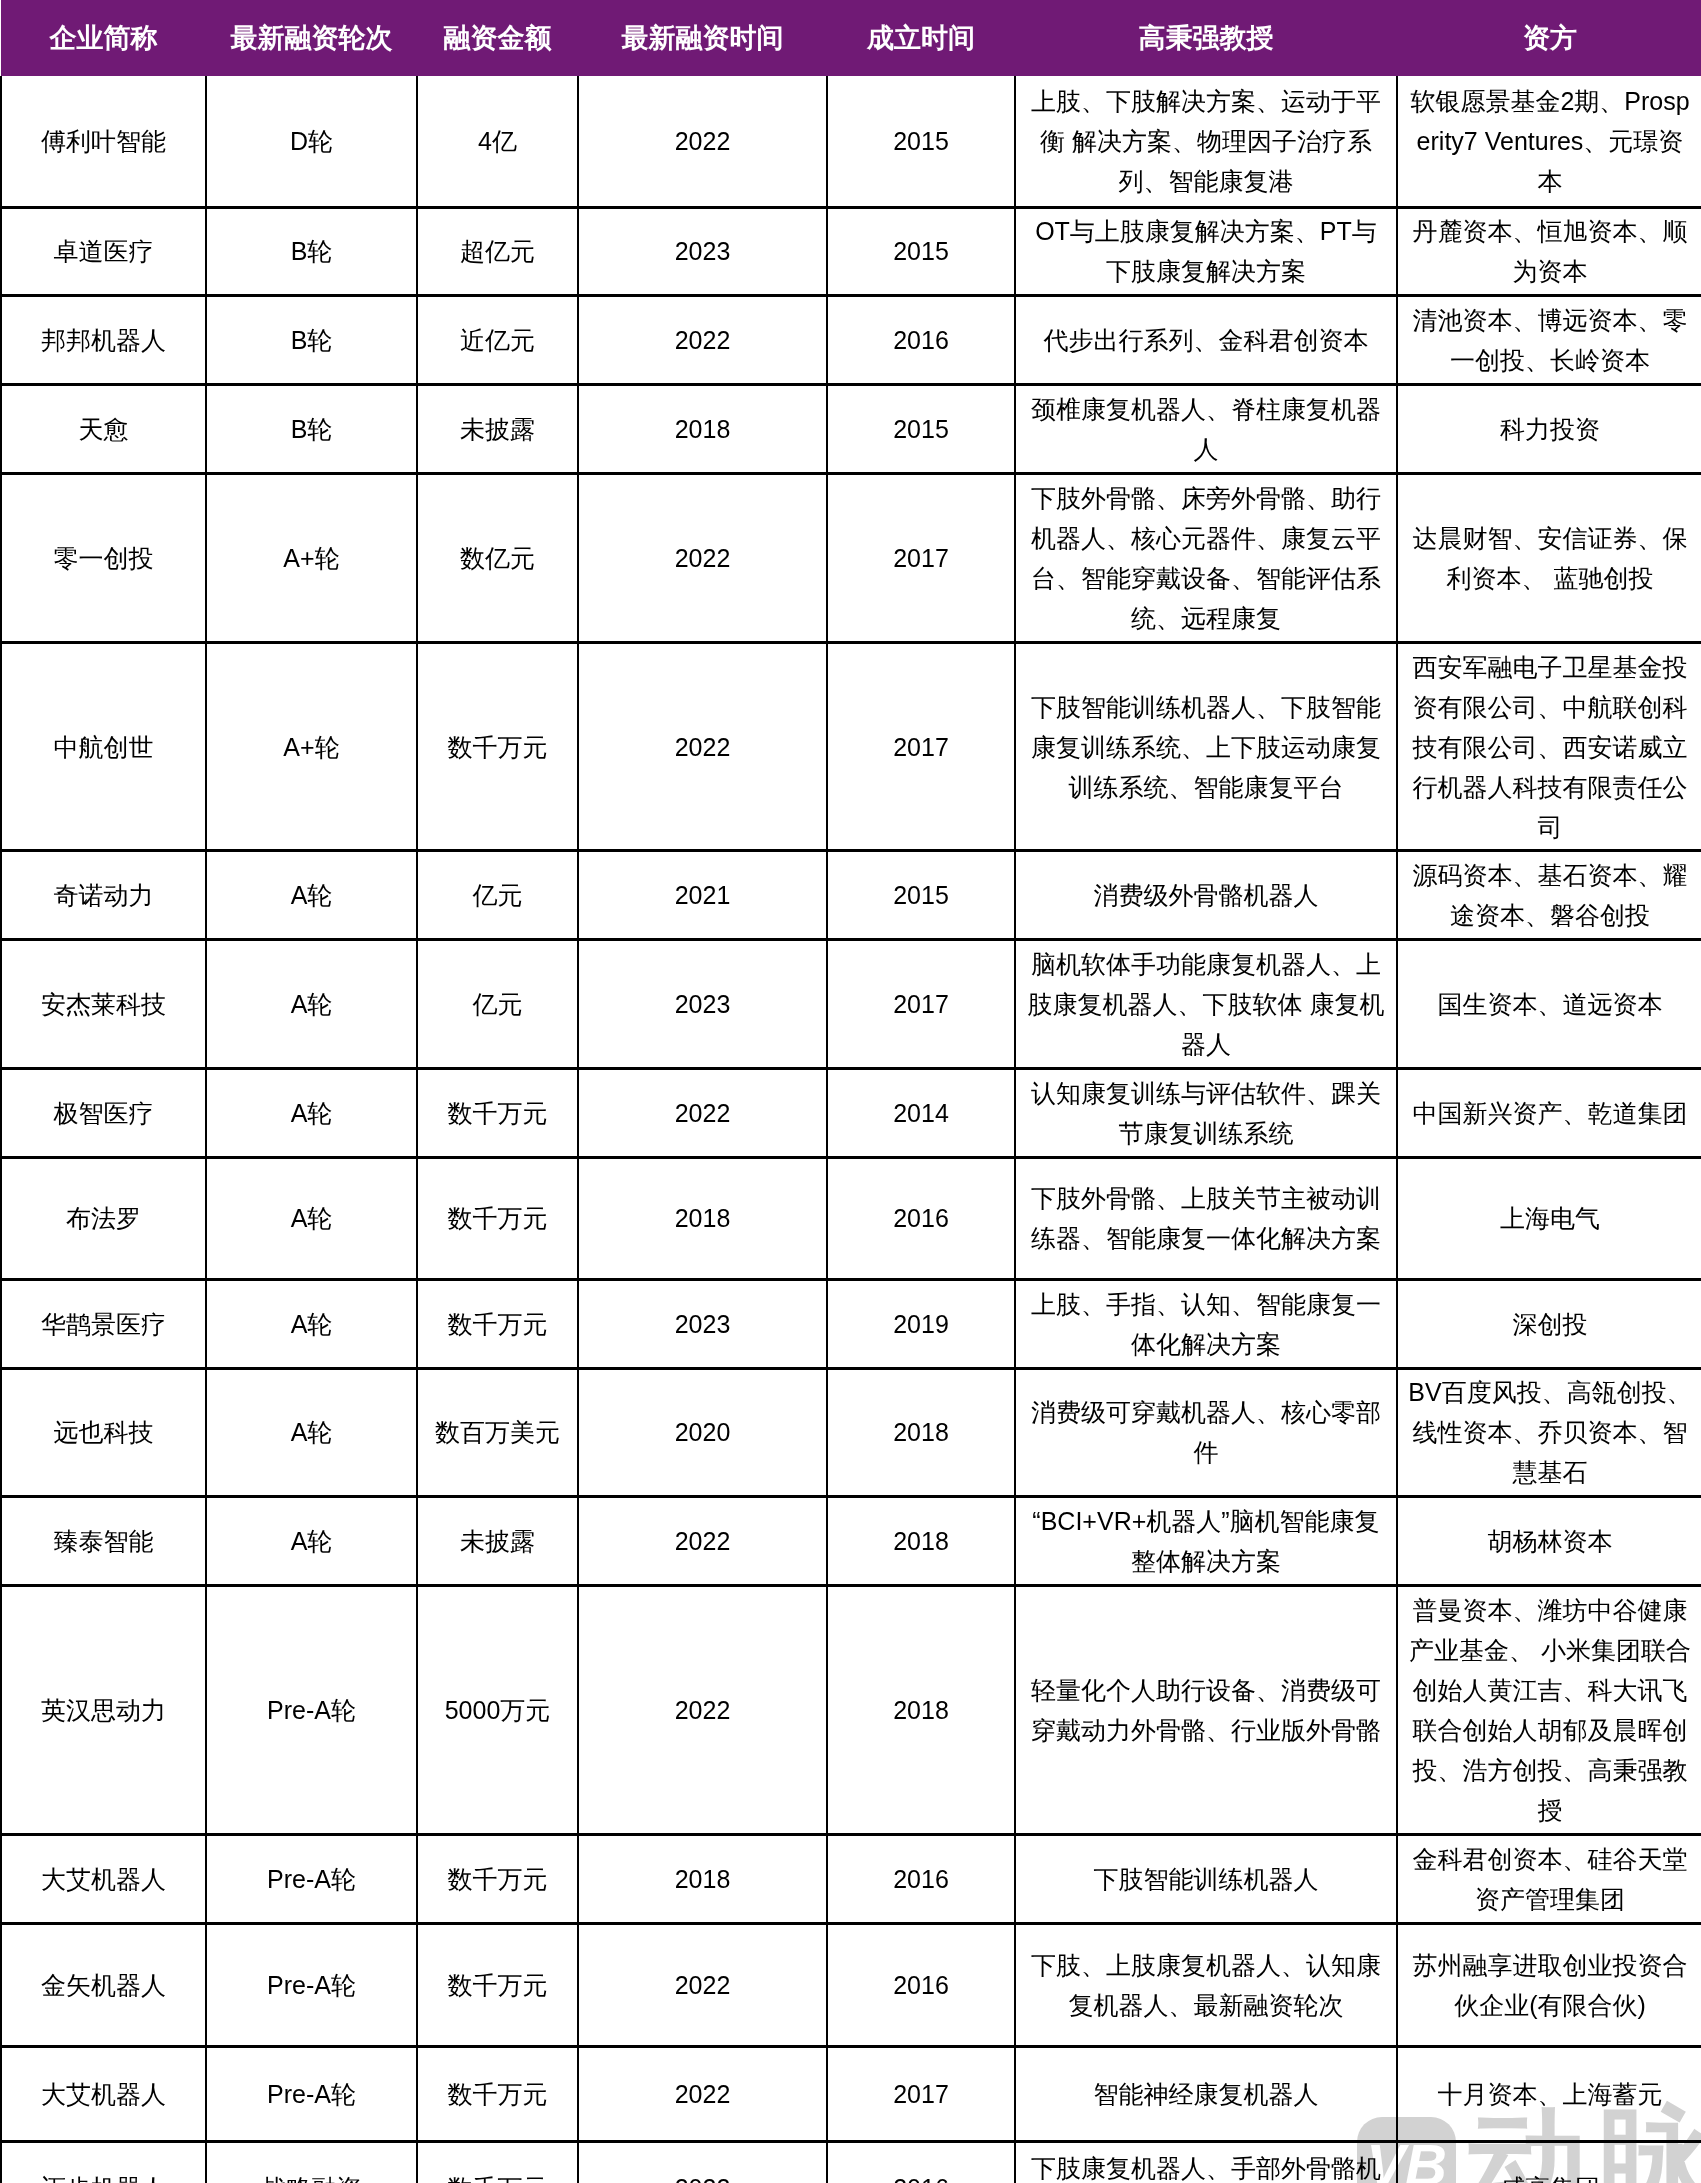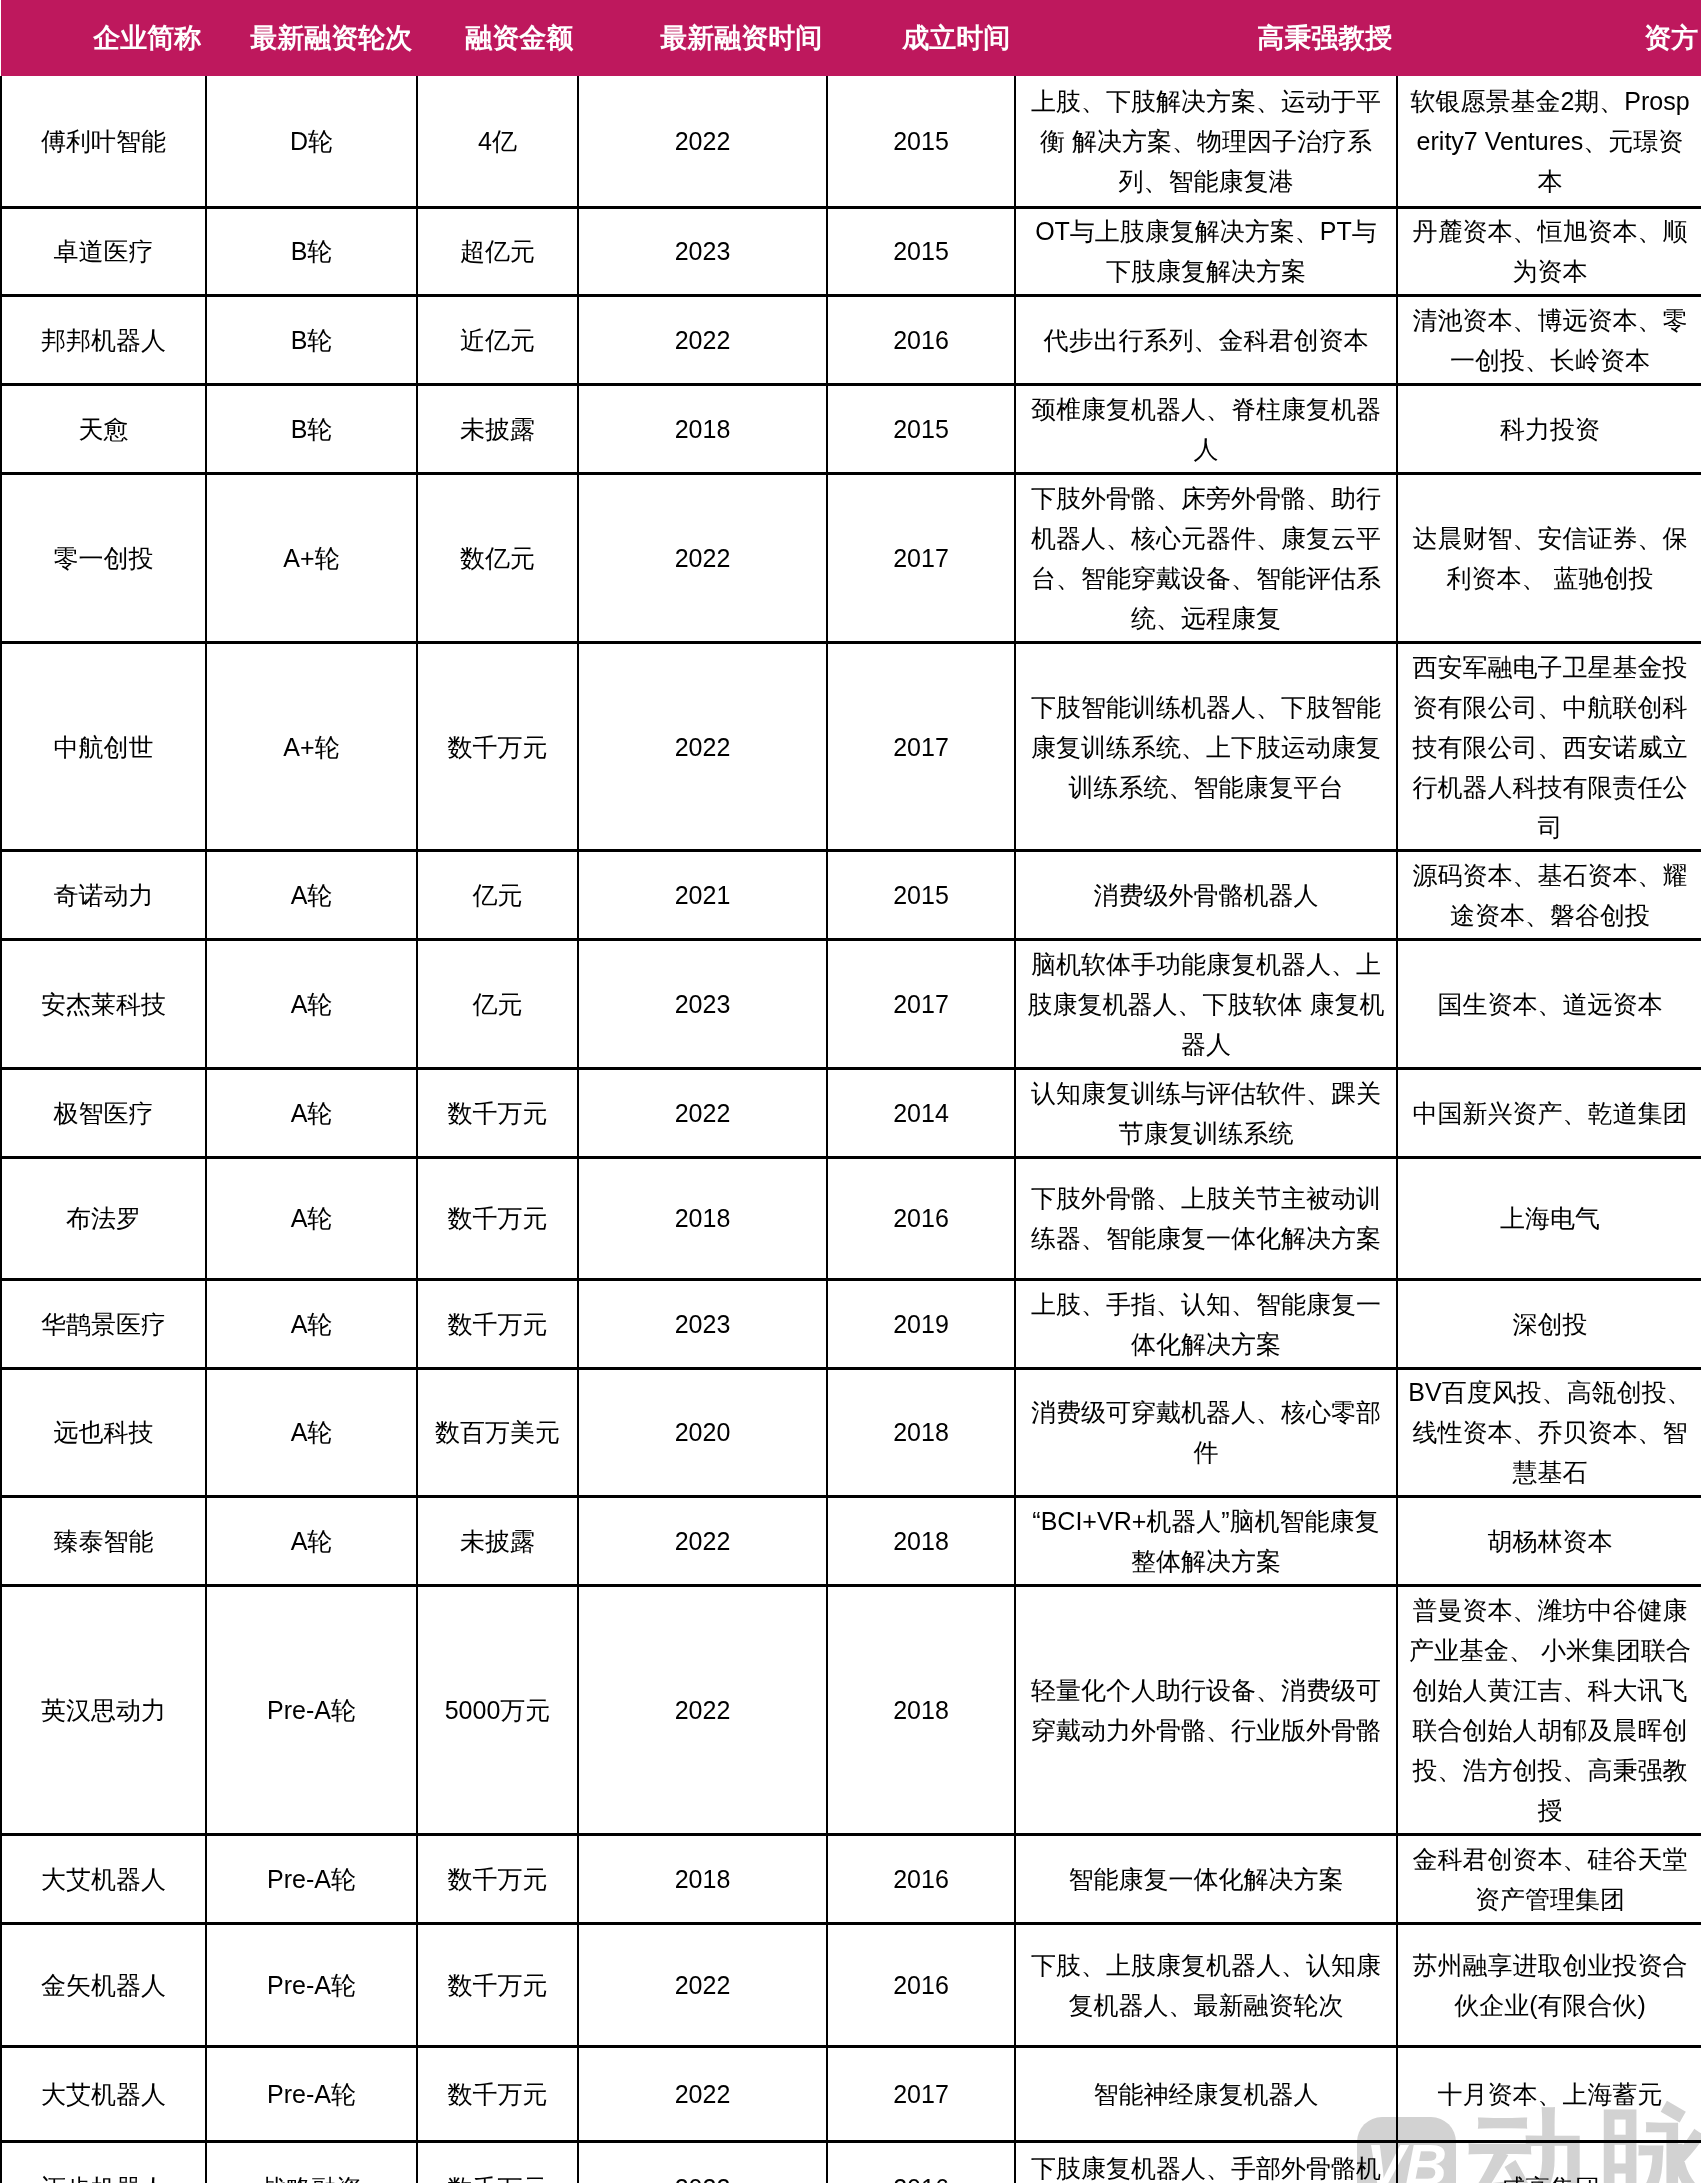--- a/index.html
+++ b/index.html
@@ -19,22 +19,22 @@
   }
   .wm-text{
     color:#d2d2d2;font-weight:bold;font-size:118px;letter-spacing:4.8px;
   }
   table{
     position:relative;z-index:1;
     border-collapse:collapse;table-layout:fixed;
     width:1701px;background:transparent;
   }
   thead th{
-    background:#be185d;color:#ffffff;font-weight:bold;
-    font-size:27px;height:76px;border:none;text-align:right;
+    background:#701a75;color:#ffffff;font-weight:bold;
+    font-size:27px;height:76px;border:none;text-align:center;
     vertical-align:middle;padding:0 4.8px;
   }
   tbody td{
     border-left:2.4px solid #000;border-right:2.4px solid #000;
     border-bottom:3.9px solid #000;
     text-align:center;vertical-align:middle;
     font-size:25px;line-height:1.6;color:#000;
     padding:2.9px 8.7px;word-break:break-all;
   }
   
@@ -213,21 +213,21 @@
     <td>2018</td>
     <td>轻量化个人助行设备、消费级可穿戴动力外骨骼、行业版外骨骼</td>
     <td>普曼资本、潍坊中谷健康产业基金、 小米集团联合创始人黄江吉、科大讯飞联合创始人胡郁及晨晖创投、浩方创投、高秉强教授</td>
   </tr>
       <tr>
     <td>大艾机器人</td>
     <td>Pre-A轮</td>
     <td>数千万元</td>
     <td>2018</td>
     <td>2016</td>
-    <td>智能康复一体化解决方案</td>
+    <td>下肢智能训练机器人</td>
     <td>金科君创资本、硅谷天堂资产管理集团</td>
   </tr>
       <tr>
     <td>金矢机器人</td>
     <td>Pre-A轮</td>
     <td>数千万元</td>
     <td>2022</td>
     <td>2016</td>
     <td>下肢、上肢康复机器人、认知康复机器人、最新融资轮次</td>
     <td>苏州融享进取创业投资合伙企业(有限合伙)</td>

